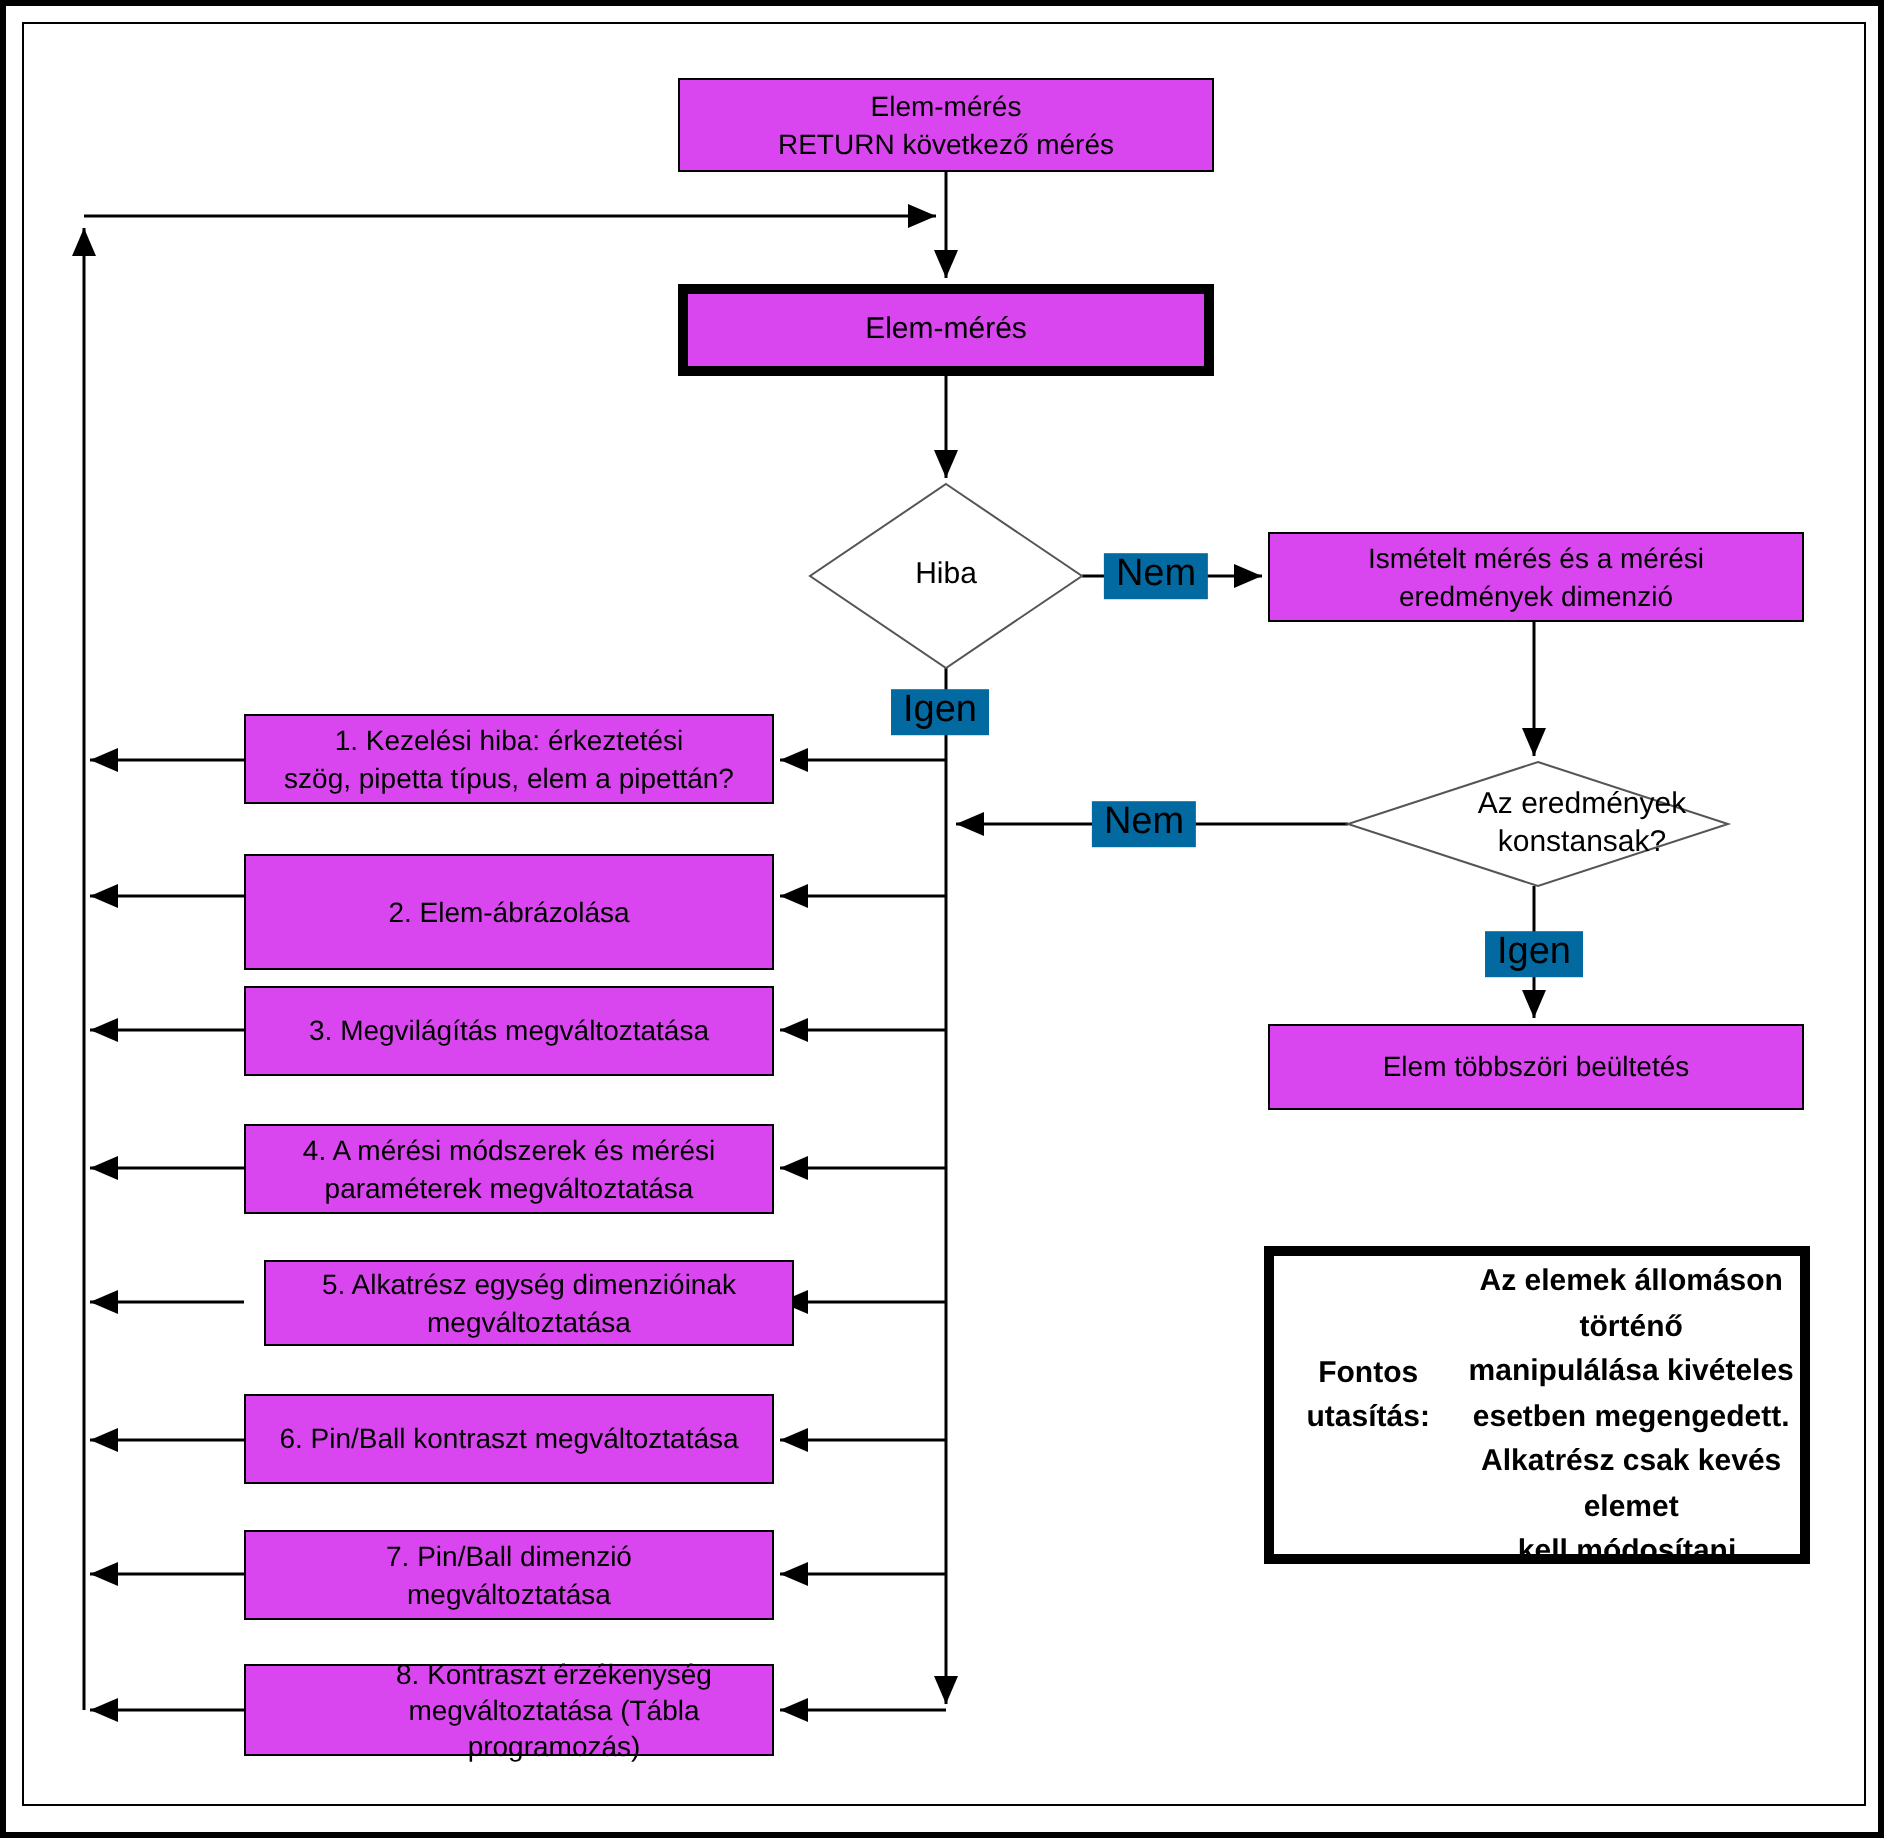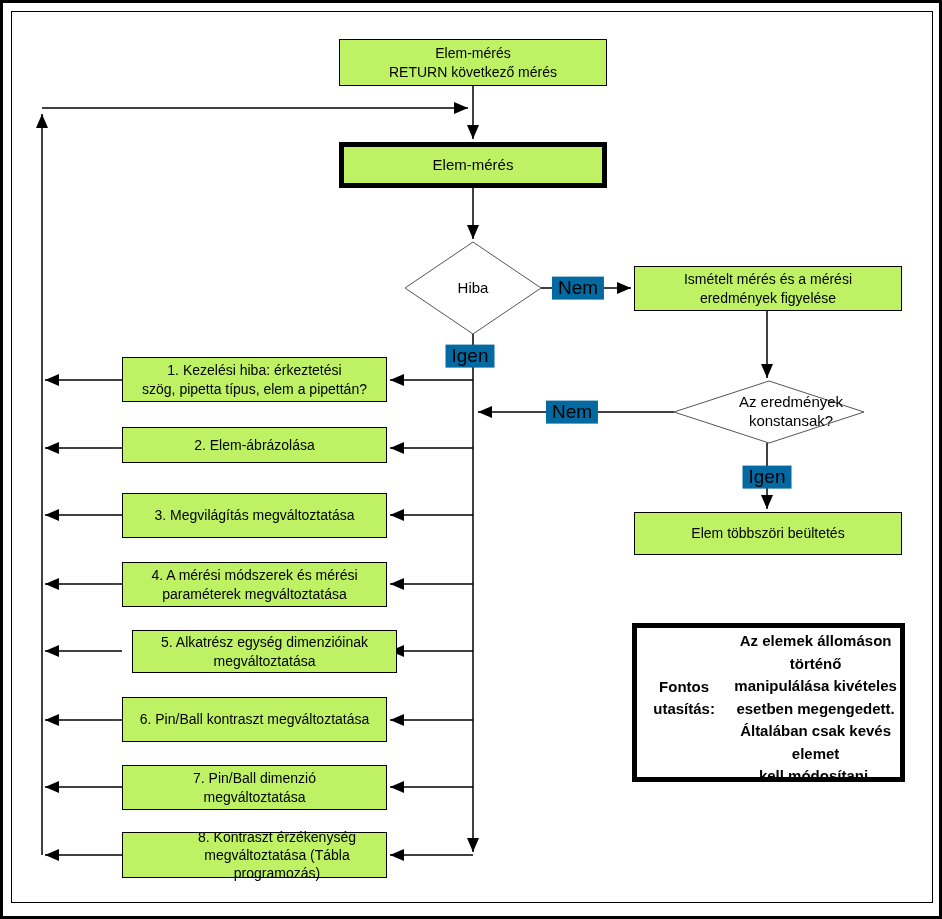--- a/index.html
+++ b/index.html
@@ -1,21 +1,21 @@
 <!DOCTYPE html>
 <html><head>
 <meta charset="utf-8">
 <style>
   html,body{margin:0;padding:0;background:#ffffff;}
   #stage{position:relative;width:942px;height:919px;background:#ffffff;overflow:hidden;
          font-family:"Liberation Sans",sans-serif;color:#000;}
   .outer-frame{position:absolute;left:0;top:0;right:0;bottom:0;border:3px solid #000;}
   .inner-frame{position:absolute;left:11px;top:11px;width:920px;height:890px;border:1px solid #000;}
   #wires{position:absolute;left:0;top:0;}
-  .box{position:absolute;background:#bef264;border:1px solid #000;box-sizing:border-box;
+  .box{position:absolute;background:#d946ef;border:1px solid #000;box-sizing:border-box;
        display:flex;align-items:center;justify-content:center;text-align:center;
        font-size:14px;line-height:1.3;white-space:pre-line;}
   .box--bold{border-width:5px;font-size:15px;}
   .note-box{position:absolute;background:#fff;border:5px solid #000;box-sizing:border-box;
             display:flex;flex-direction:row;align-items:center;justify-content:flex-start;
             text-align:center;font-weight:bold;font-size:15px;line-height:1.5;
             padding-top:13px;white-space:pre-line;}
   .note-box .note-title{margin-bottom:22px;}
   .edge-label{position:absolute;transform:translate(-50%,-50%);background:#0369a1;
               padding:0 6px;font-size:19px;line-height:1.2;}
@@ -84,45 +84,45 @@
   <div class="box" style="left:339px;top:39px;width:268px;height:47px;">Elem-mérés
 RETURN következő mérés</div>
 
   <div class="box box--bold" style="left:339px;top:142px;width:268px;height:46px;">Elem-mérés</div>
 
   <div class="diamond-label" style="left:473px;top:288px;">Hiba</div>
   <div class="edge-label" style="left:578px;top:288px;">Nem</div>
   <div class="edge-label" style="left:470px;top:356px;">Igen</div>
 
   <div class="box" style="left:634px;top:266px;width:268px;height:45px;">Ismételt mérés és a mérési
-eredmények figyelése</div>
+eredmények dimenzió</div>
 
   <div class="diamond-label" style="left:791px;top:412px;">Az eredmények
 konstansak?</div>
   <div class="edge-label" style="left:572px;top:412px;">Nem</div>
   <div class="edge-label" style="left:767px;top:477px;">Igen</div>
 
   <div class="box" style="left:634px;top:512px;width:268px;height:43px;">Elem többszöri beültetés</div>
 
   <div class="box" style="left:122px;top:357px;width:265px;height:45px;">1. Kezelési hiba: érkeztetési
 szög, pipetta típus, elem a pipettán?</div>
-  <div class="box" style="left:122px;top:427px;width:265px;height:36px;">2. Elem-ábrázolása</div>
+  <div class="box" style="left:122px;top:427px;width:265px;height:58px;">2. Elem-ábrázolása</div>
   <div class="box" style="left:122px;top:493px;width:265px;height:45px;">3. Megvilágítás megváltoztatása</div>
   <div class="box" style="left:122px;top:562px;width:265px;height:45px;">4. A mérési módszerek és mérési
 paraméterek megváltoztatása</div>
   <div class="box" style="left:132px;top:630px;width:265px;height:43px;">5. Alkatrész egység dimenzióinak
 megváltoztatása</div>
   <div class="box" style="left:122px;top:697px;width:265px;height:45px;text-align:right;">6. Pin/Ball kontraszt megváltoztatása</div>
   <div class="box" style="left:122px;top:765px;width:265px;height:45px;">7. Pin/Ball dimenzió
 megváltoztatása</div>
   <div class="box" style="left:122px;top:832px;width:265px;height:46px;padding-left:45px;">8. Kontraszt érzékenység
 megváltoztatása (Tábla programozás)</div>
 
   <div class="note-box" style="left:632px;top:623px;width:273px;height:159px;">
     <div class="note-title">Fontos utasítás:</div>
     <div class="note-body">Az elemek állomáson történő
 manipulálása kivételes
 esetben megengedett.
-Általában csak kevés elemet
+Alkatrész csak kevés elemet
 kell módosítani.</div>
   </div>
 
 </div>
 
 </body></html>

